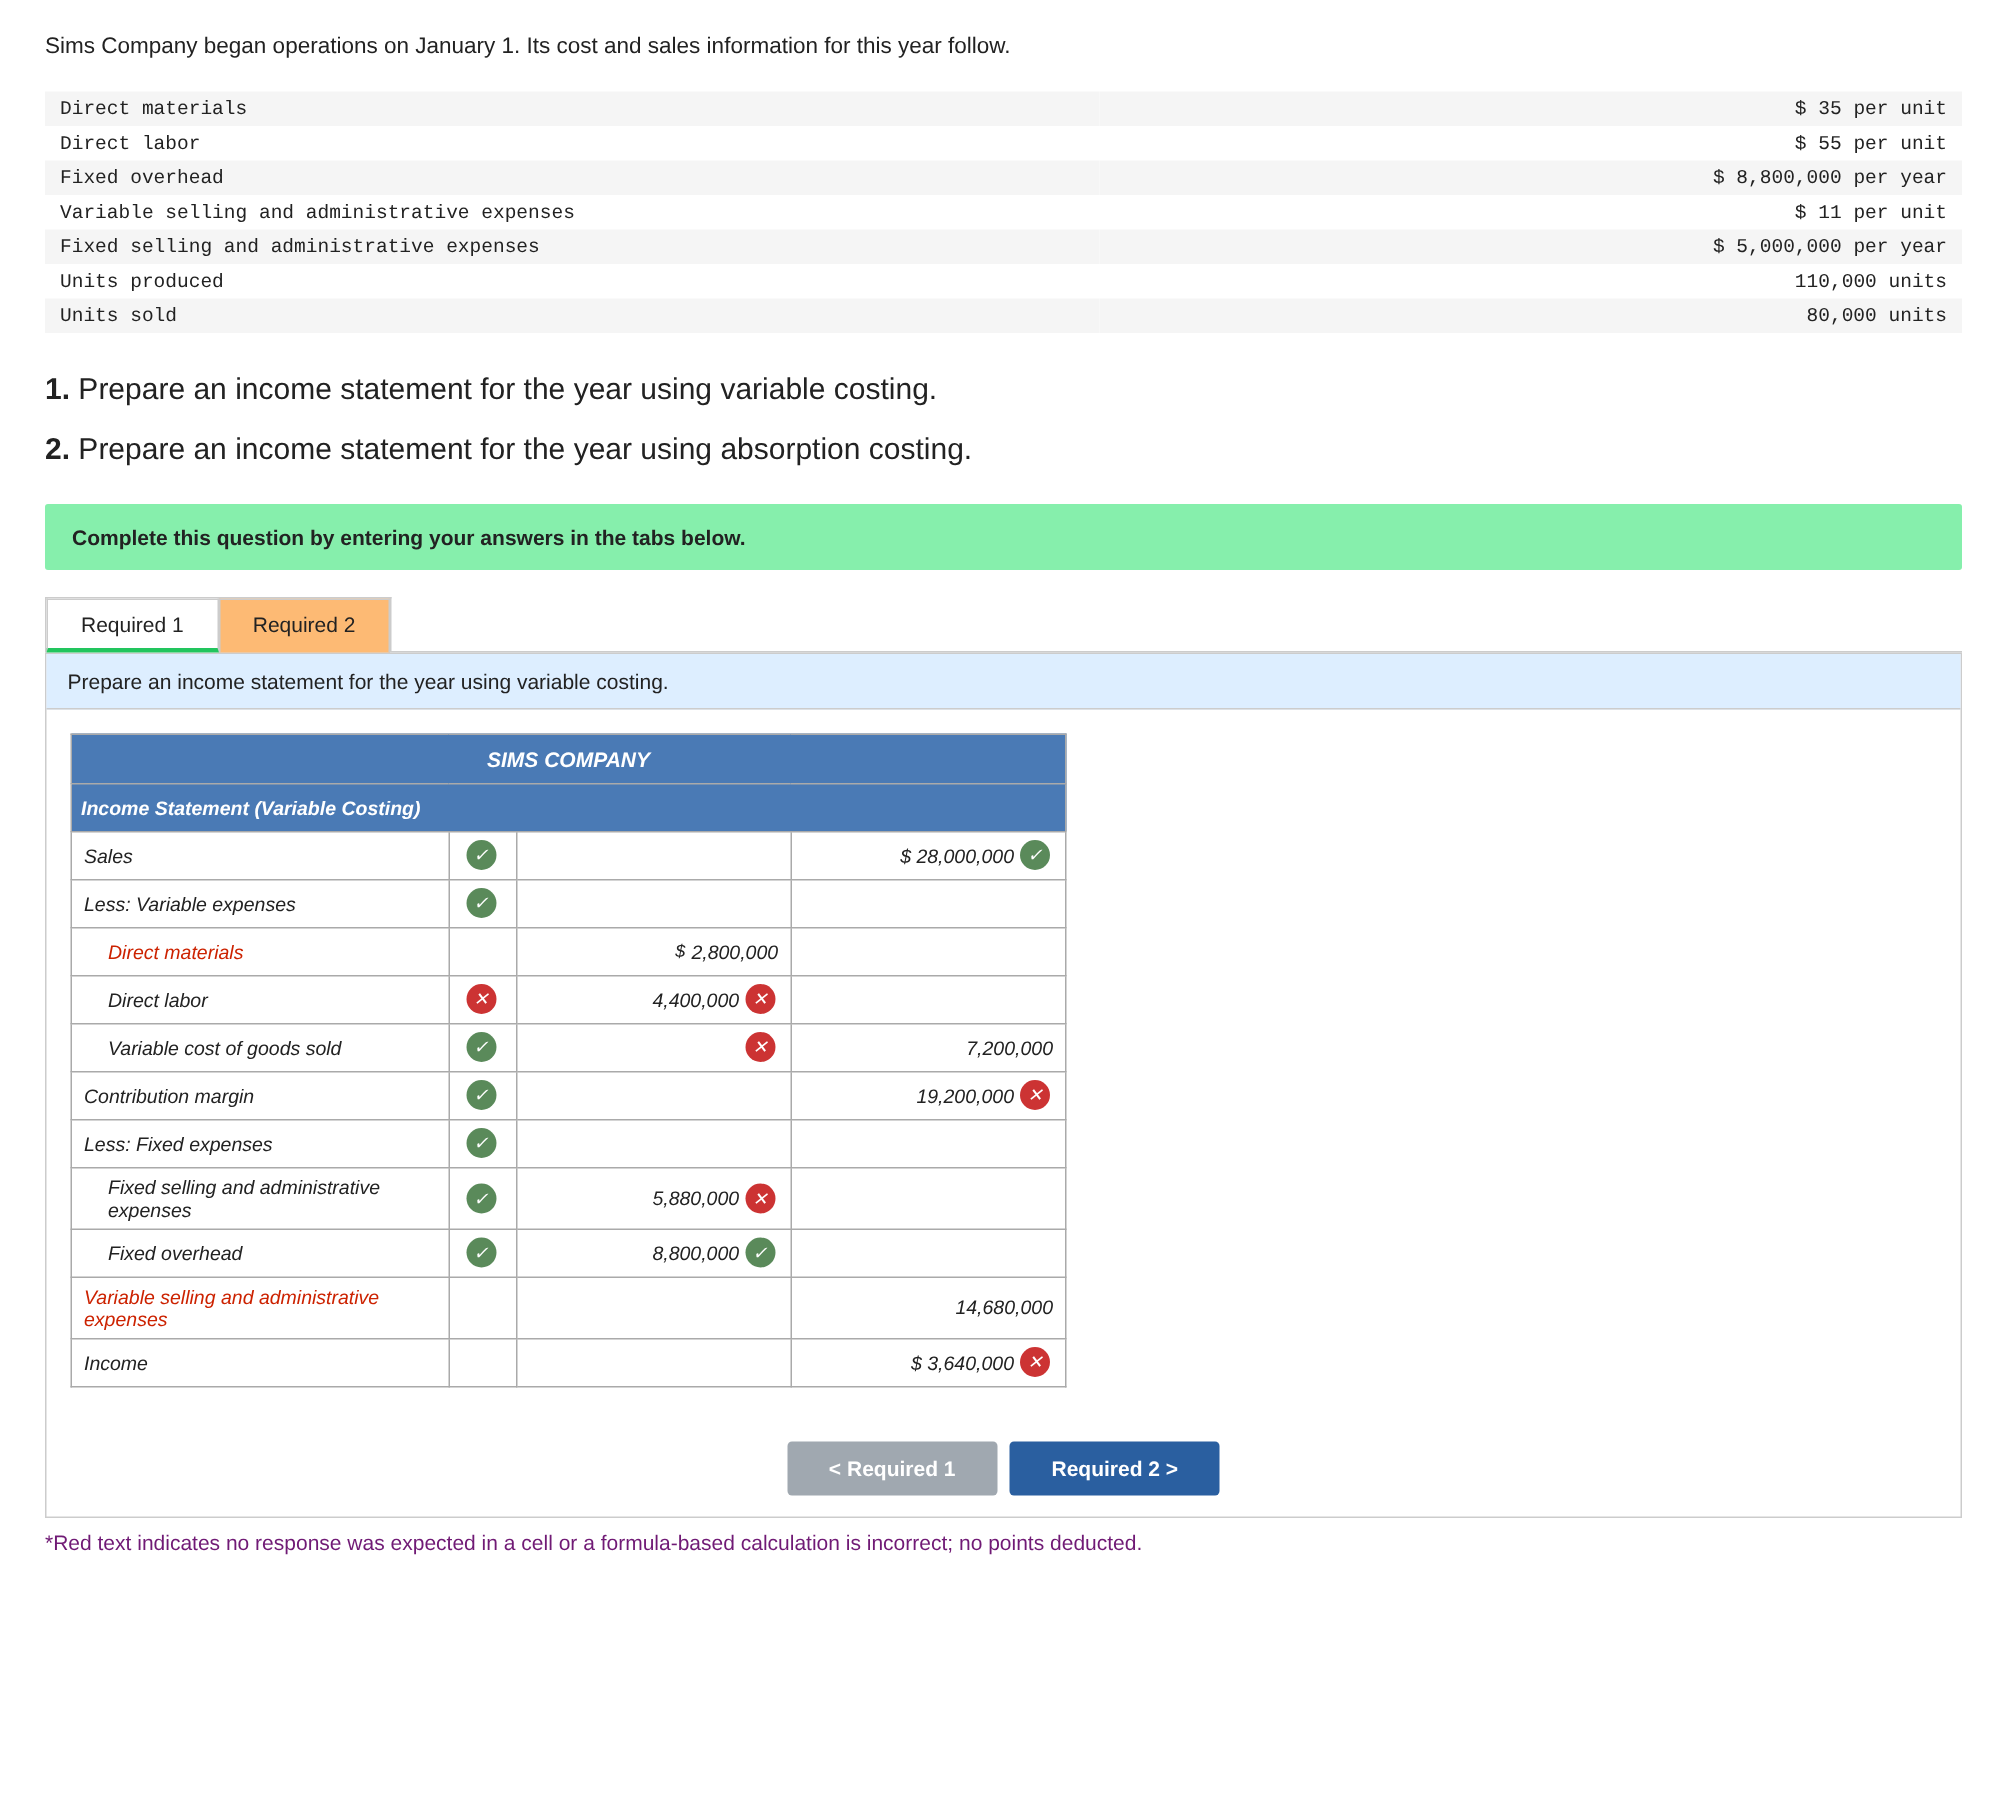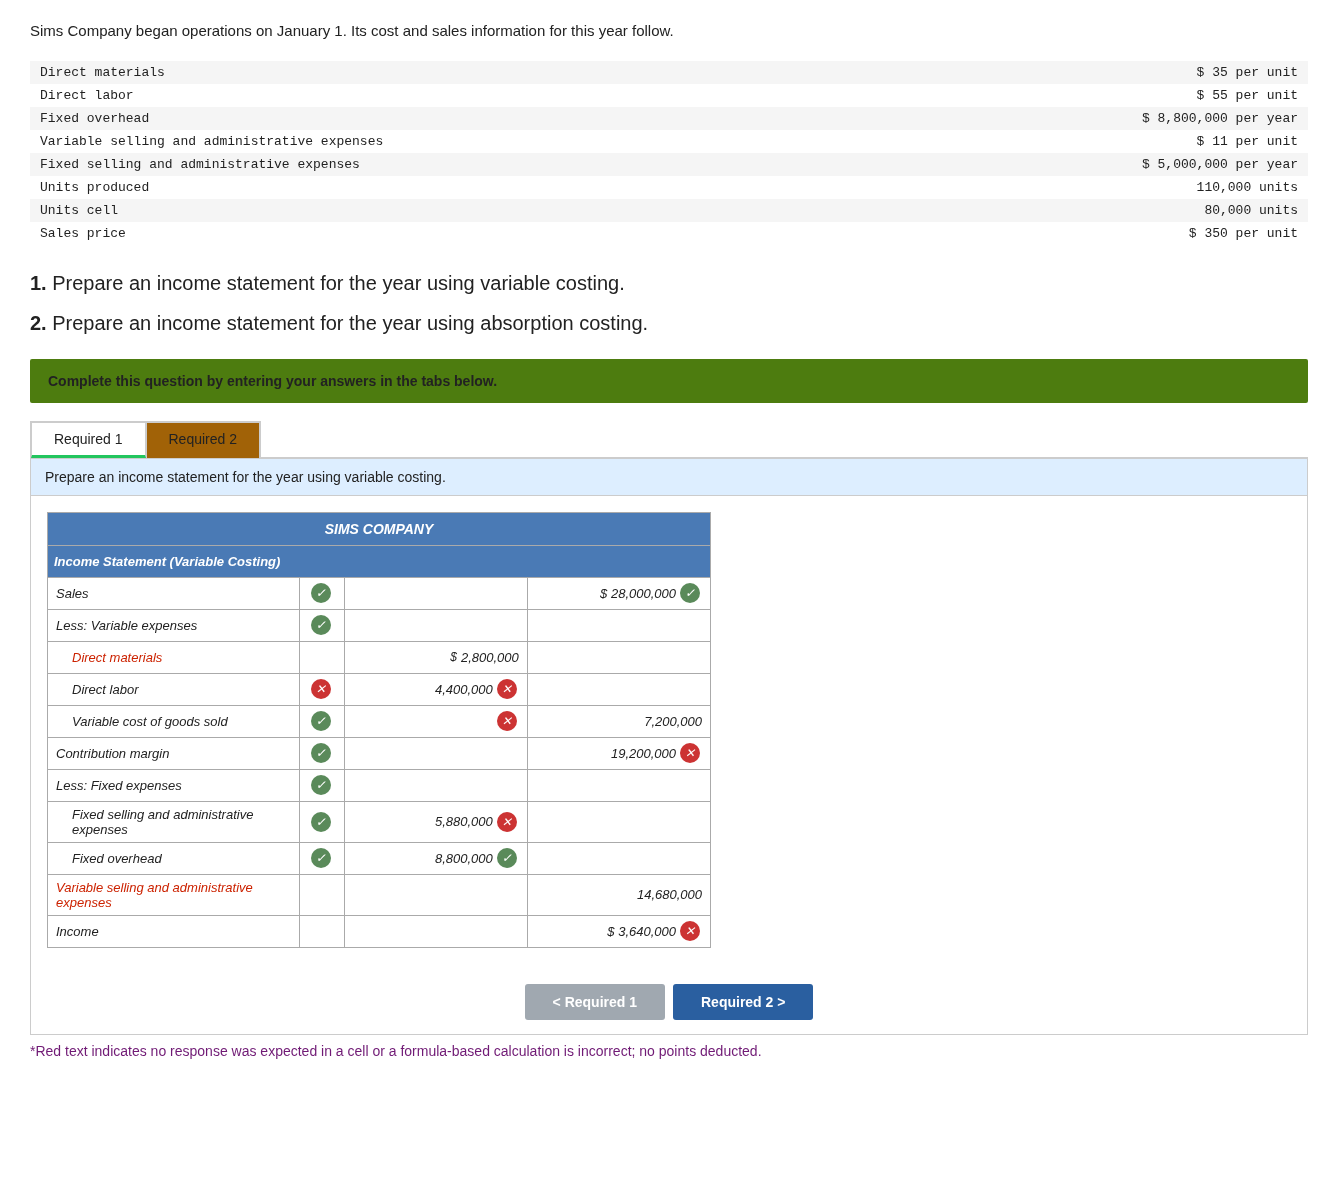--- a/index.html
+++ b/index.html
@@ -36,21 +36,21 @@
     .cost-table .value-col { width: 45%; text-align: right; }
 
     .instructions {
       margin-bottom: 18px;
       font-size: 20px;
       line-height: 1.8;
     }
     .instructions p { margin-bottom: 4px; }
 
     .complete-box {
-      background: #4d7c0f;
+      background: #86efac;
       padding: 14px 18px;
       margin-bottom: 18px;
       font-weight: bold;
       font-size: 14px;
       border-radius: 2px;
     }
 
     .tabs-container {
       border: 1px solid #ccc;
       border-bottom: none;
@@ -65,21 +65,21 @@
       font-size: 14px;
       border-bottom: none;
       margin-bottom: -1px;
     }
     .tab.active {
       background: #fff;
       border-bottom: 3px solid #22c55e;
       font-weight: normal;
     }
     .tab:not(.active) {
-      background: #a16207;
+      background: #fdba74;
     }
 
     .tab-area {
       border: 1px solid #ccc;
       margin-top: 0;
     }
 
     .tab-header-bar {
       background: #ddeeff;
       padding: 10px 14px;
@@ -239,26 +239,22 @@
       </tr>
       <tr>
         <td class="label-col">Fixed selling and administrative expenses</td>
         <td class="value-col">$ 5,000,000 per year</td>
       </tr>
       <tr>
         <td class="label-col">Units produced</td>
         <td class="value-col">110,000 units</td>
       </tr>
       <tr>
-        <td class="label-col">Units cell</td>
+        <td class="label-col">Units sold</td>
         <td class="value-col">80,000 units</td>
-      </tr>
-      <tr>
-        <td class="label-col">Sales price</td>
-        <td class="value-col">$ 350 per unit</td>
       </tr>
     </tbody>
 </table>
 
 <div class="instructions" id="instructions-list">
     <p><strong>1.</strong> Prepare an income statement for the year using variable costing.</p>
     <p><strong>2.</strong> Prepare an income statement for the year using absorption costing.</p>
   </div>
 
 <div class="complete-box">Complete this question by entering your answers in the tabs below.</div>

